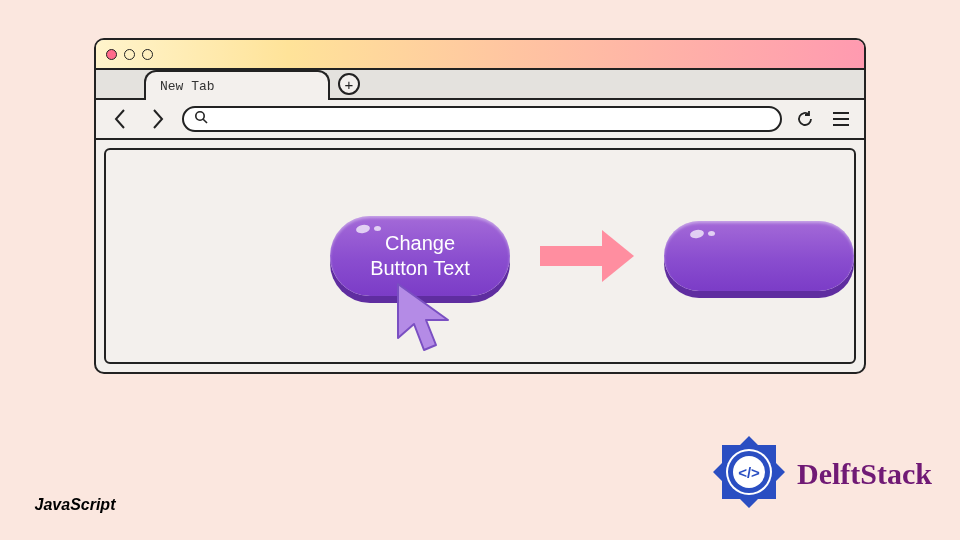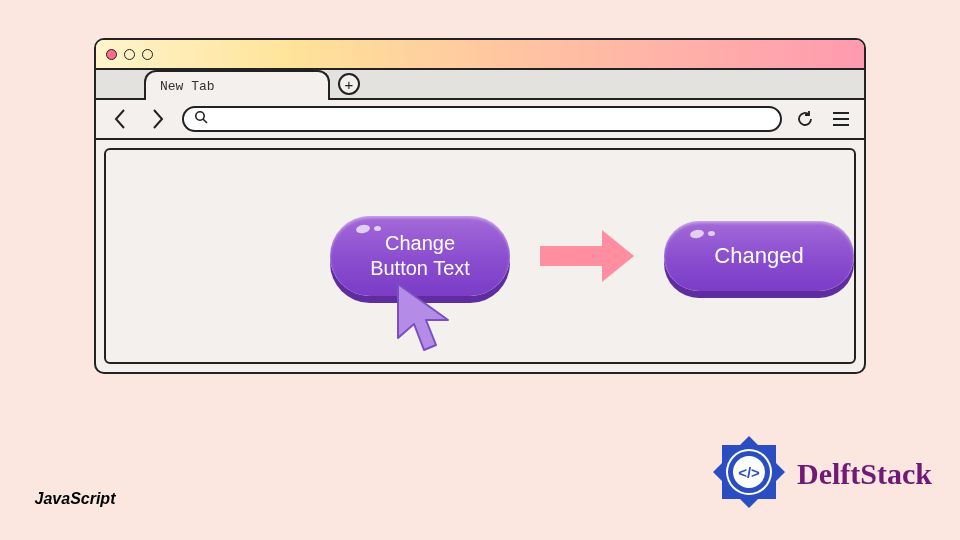--- a/index.html
+++ b/index.html
@@ -182,21 +182,21 @@
     left: 30px;
     bottom: 24px;
     width: 90px;
     text-align: center;
   }
   .js-badge .txt {
     font-style: italic;
     font-weight: bold;
     font-size: 16px;
     color: #000;
-    margin-bottom: 8px;
+    margin-bottom: 2px;
   }
   .js-shield {
     width: 58px;
     height: 60px;
     margin: 0 auto;
     position: relative;
   }
   .delft {
     position: absolute;
     right: 28px;
@@ -270,21 +270,20 @@
         <span>Change
 Button Text</span>
       </div>
       <div class="arrow">
         <div class="arrow-line"></div>
         <div class="arrow-head"></div>
       </div>
       <div class="pill-btn right">
         <span class="shine s1"></span>
         <span class="shine s2"></span>
-        <span>Changed</span>
       </div>
       <div class="cursor">
         <svg width="76" height="86" viewBox="0 0 76 86">
           <path d="M10 6 L10 60 L26 46 L36 72 L48 67 L38 42 L60 42 Z" fill="#b48be6" stroke="#7a4fc2" stroke-width="2" stroke-linejoin="round"></path>
         </svg>
       </div>
     </div>
   </div>
 </div>
 

